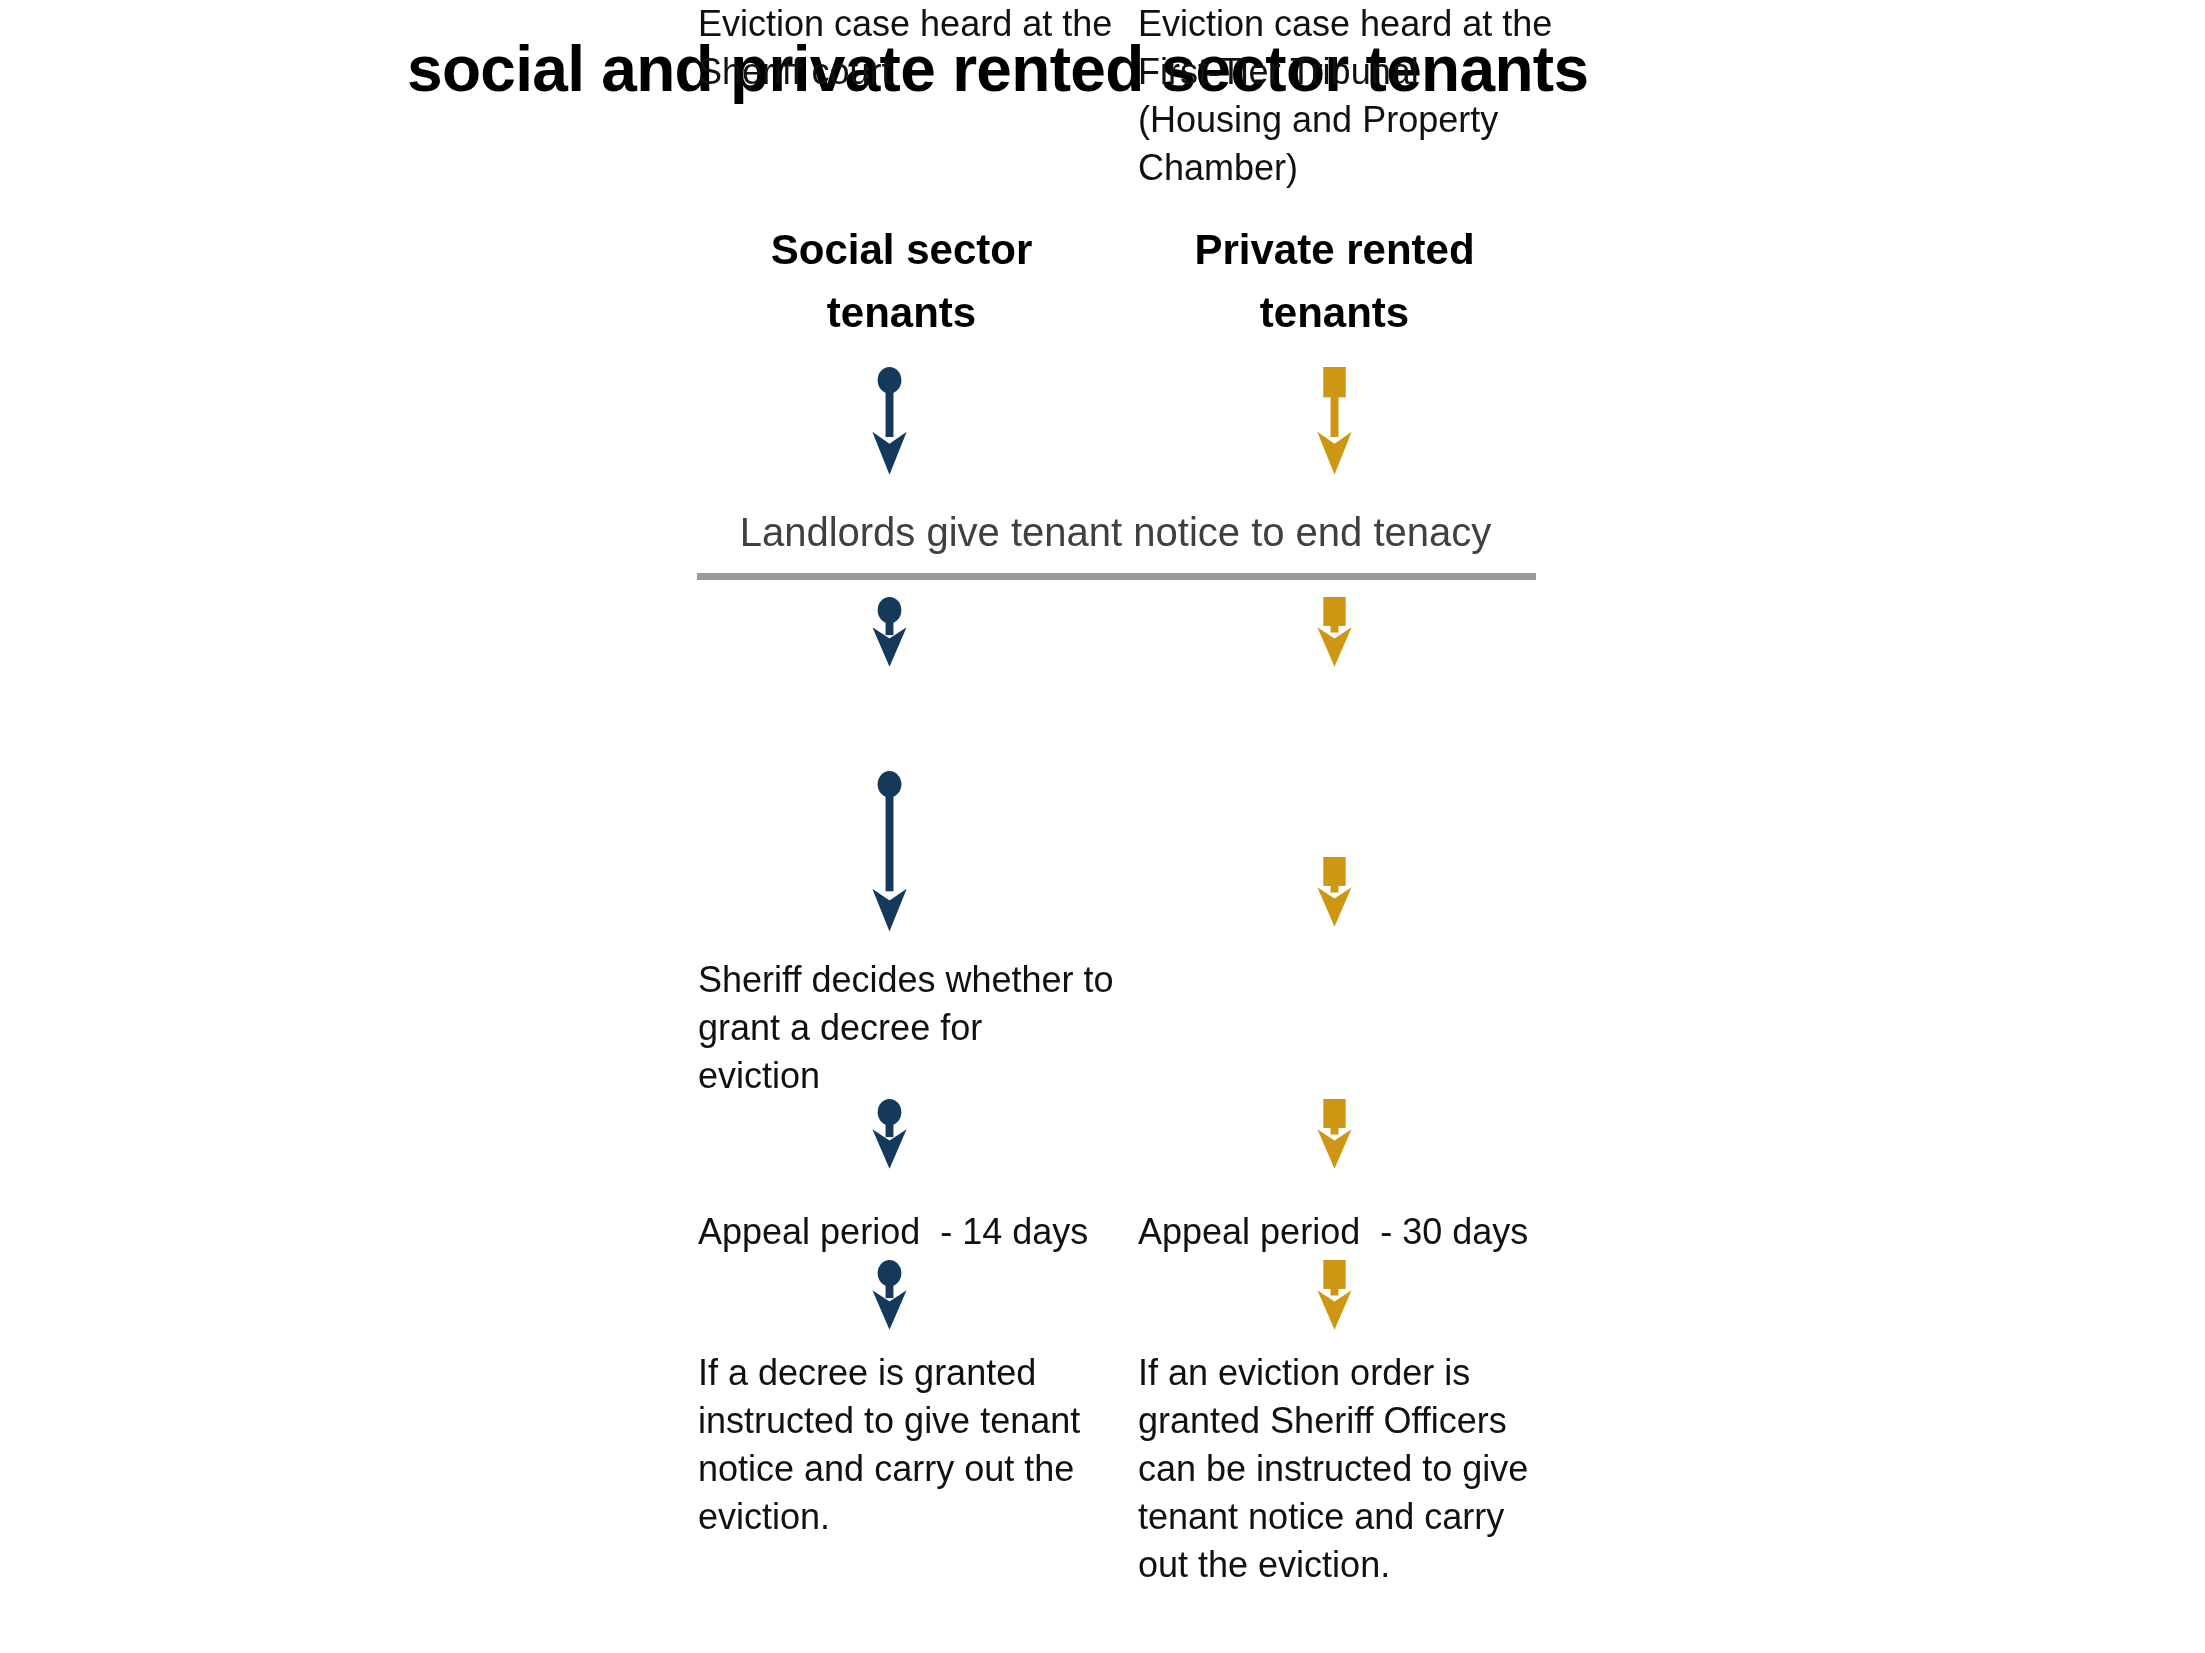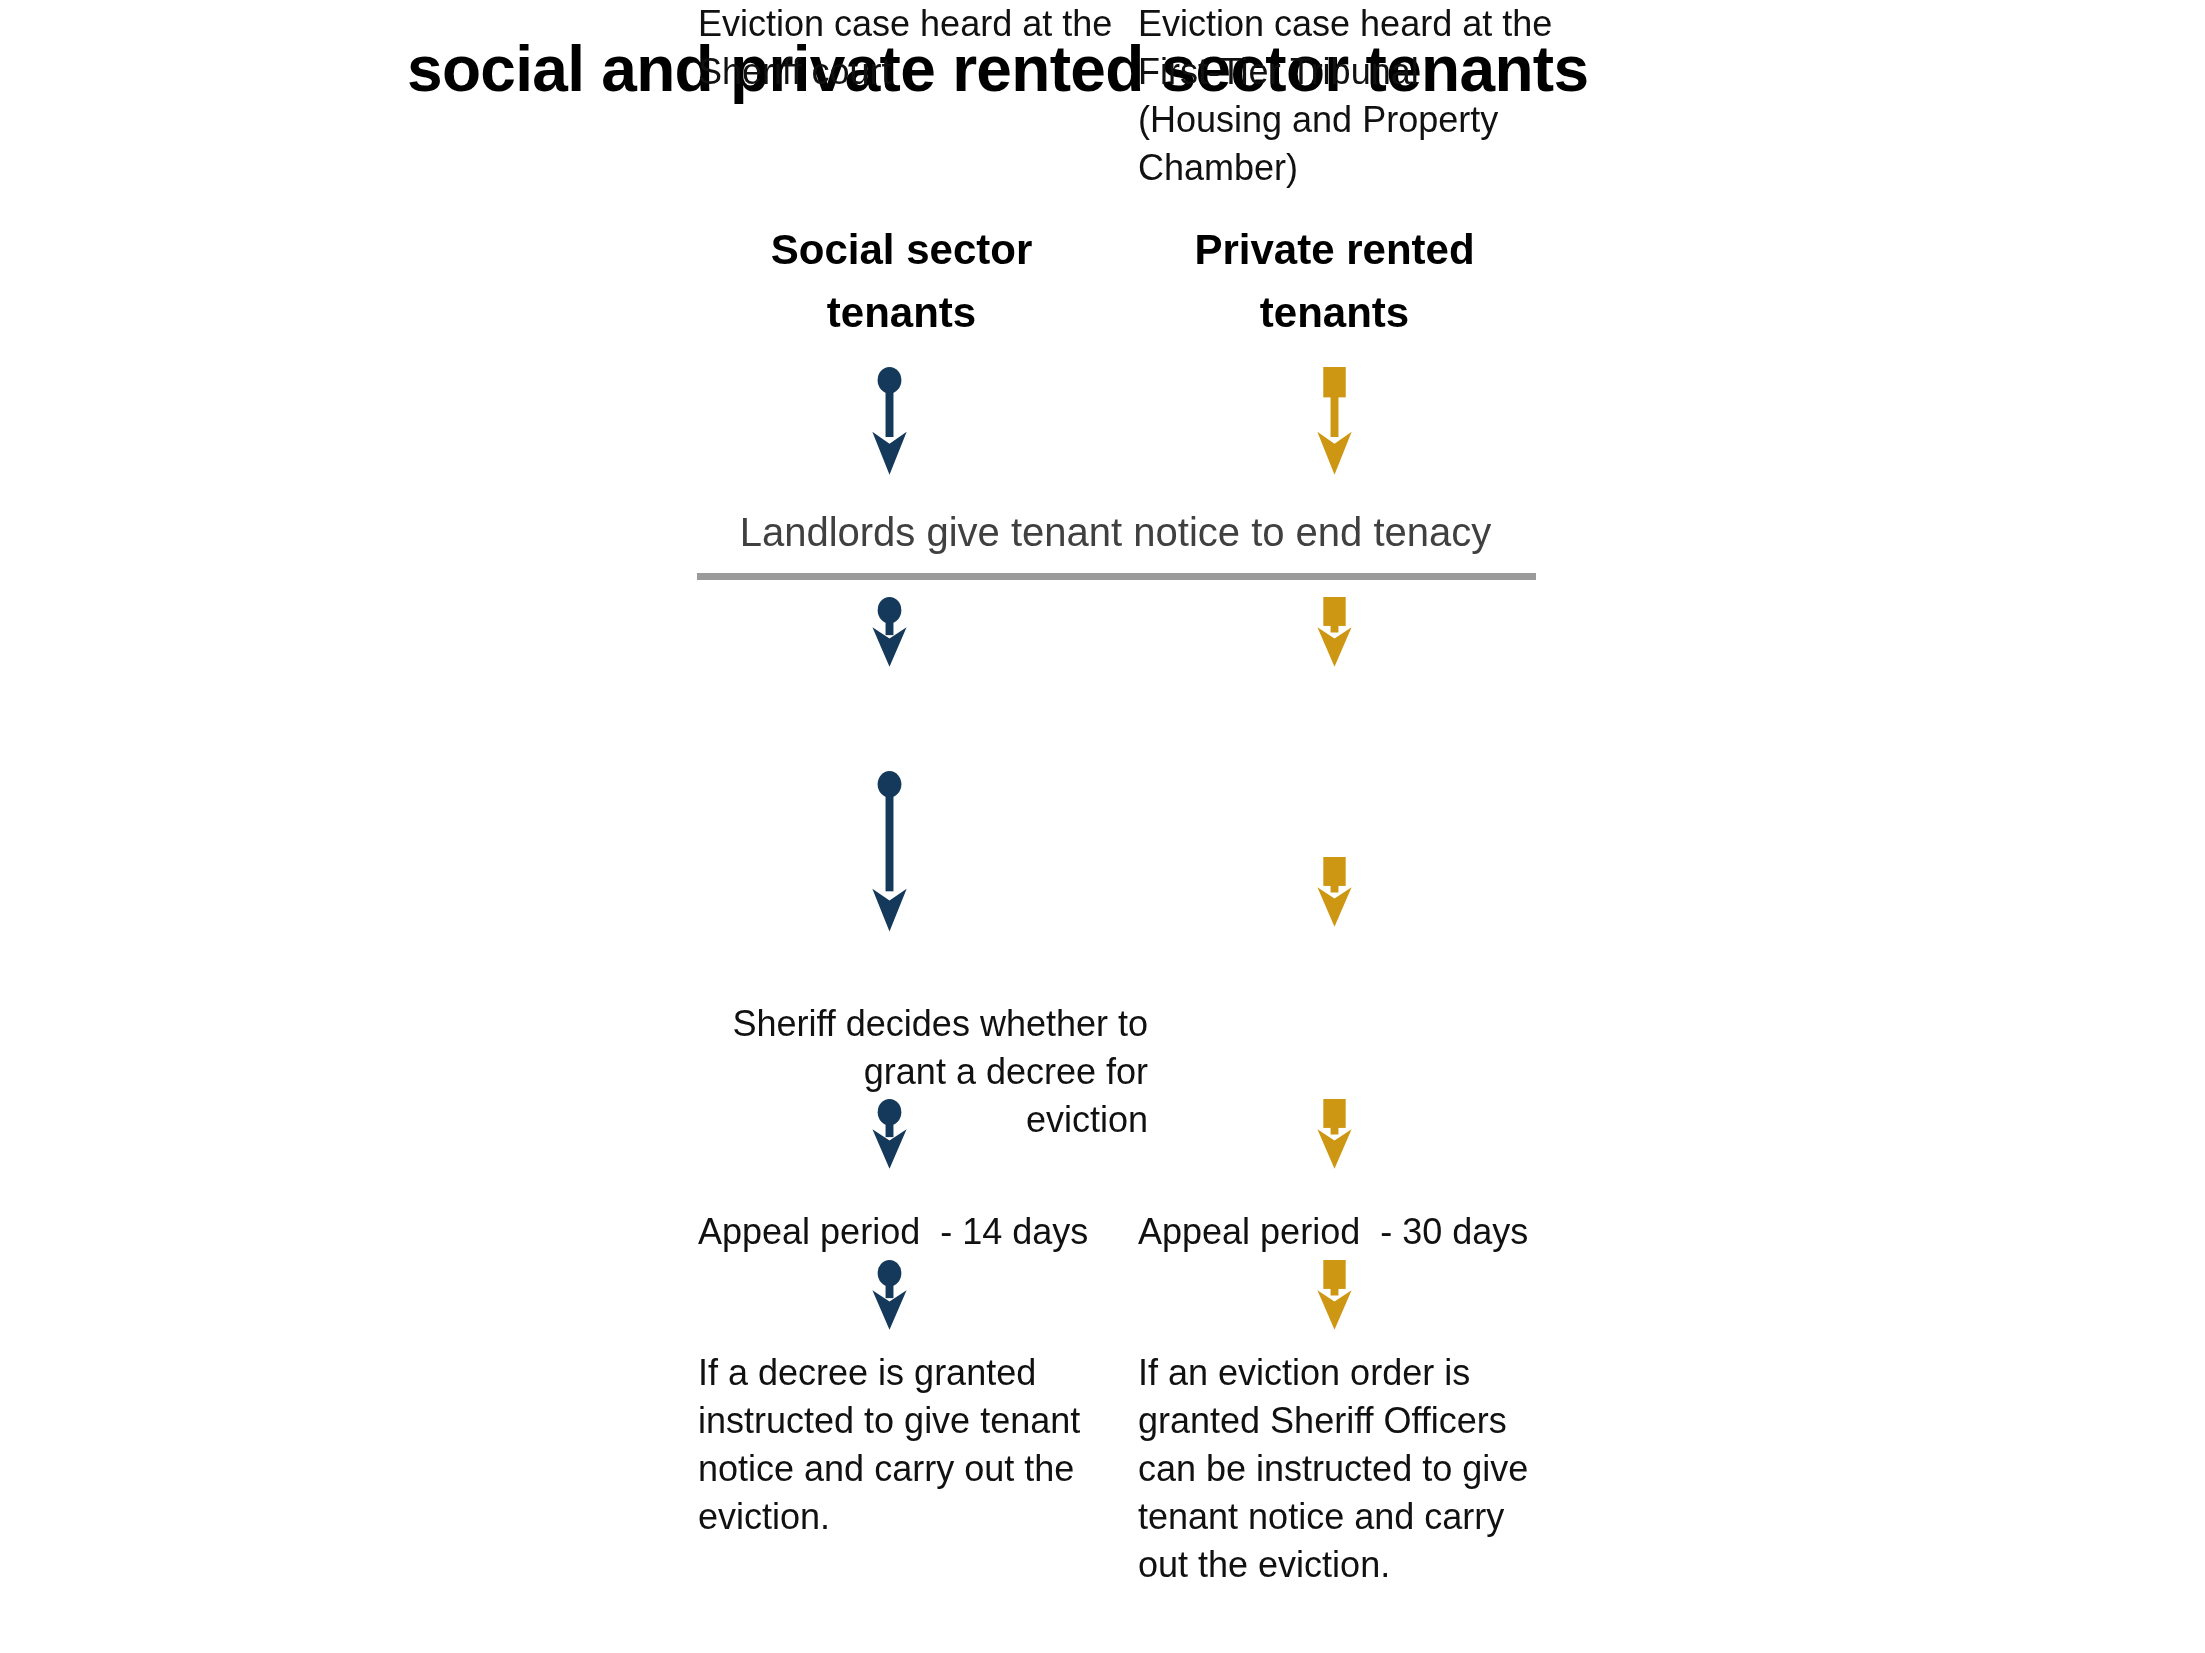--- a/index.html
+++ b/index.html
@@ -123,21 +123,21 @@
   <div class="arrow" style="left:1316px; top:857px;">
     <svg width="37" height="71" viewBox="0 0 56 108" xmlns="http://www.w3.org/2000/svg">
       <g fill="#CE9713">
         <rect x="11" y="0" width="34" height="44"></rect>
         <rect x="22" y="38" width="12" height="16"></rect>
         <path d="M2,46 L28,63 L54,46 L28,106 Z"></path>
       </g>
     </svg>
   </div>
 
-  <div class="abs para para-left" style="top:1000px;text-align:right;">
+  <div class="abs para para-left" style="top:956px;">
       <span class="tline">Sheriff decides whether to</span>
       <span class="tline">grant a decree for</span>
       <span class="tline">eviction</span>
     </div>
 
   <div class="arrow" style="left:871px; top:1099px;">
     <svg width="37" height="71" viewBox="0 0 56 108" xmlns="http://www.w3.org/2000/svg">
       <g fill="#14395B">
         <ellipse cx="28" cy="20" rx="18" ry="20"></ellipse>
         <rect x="22" y="30" width="12" height="28"></rect>

